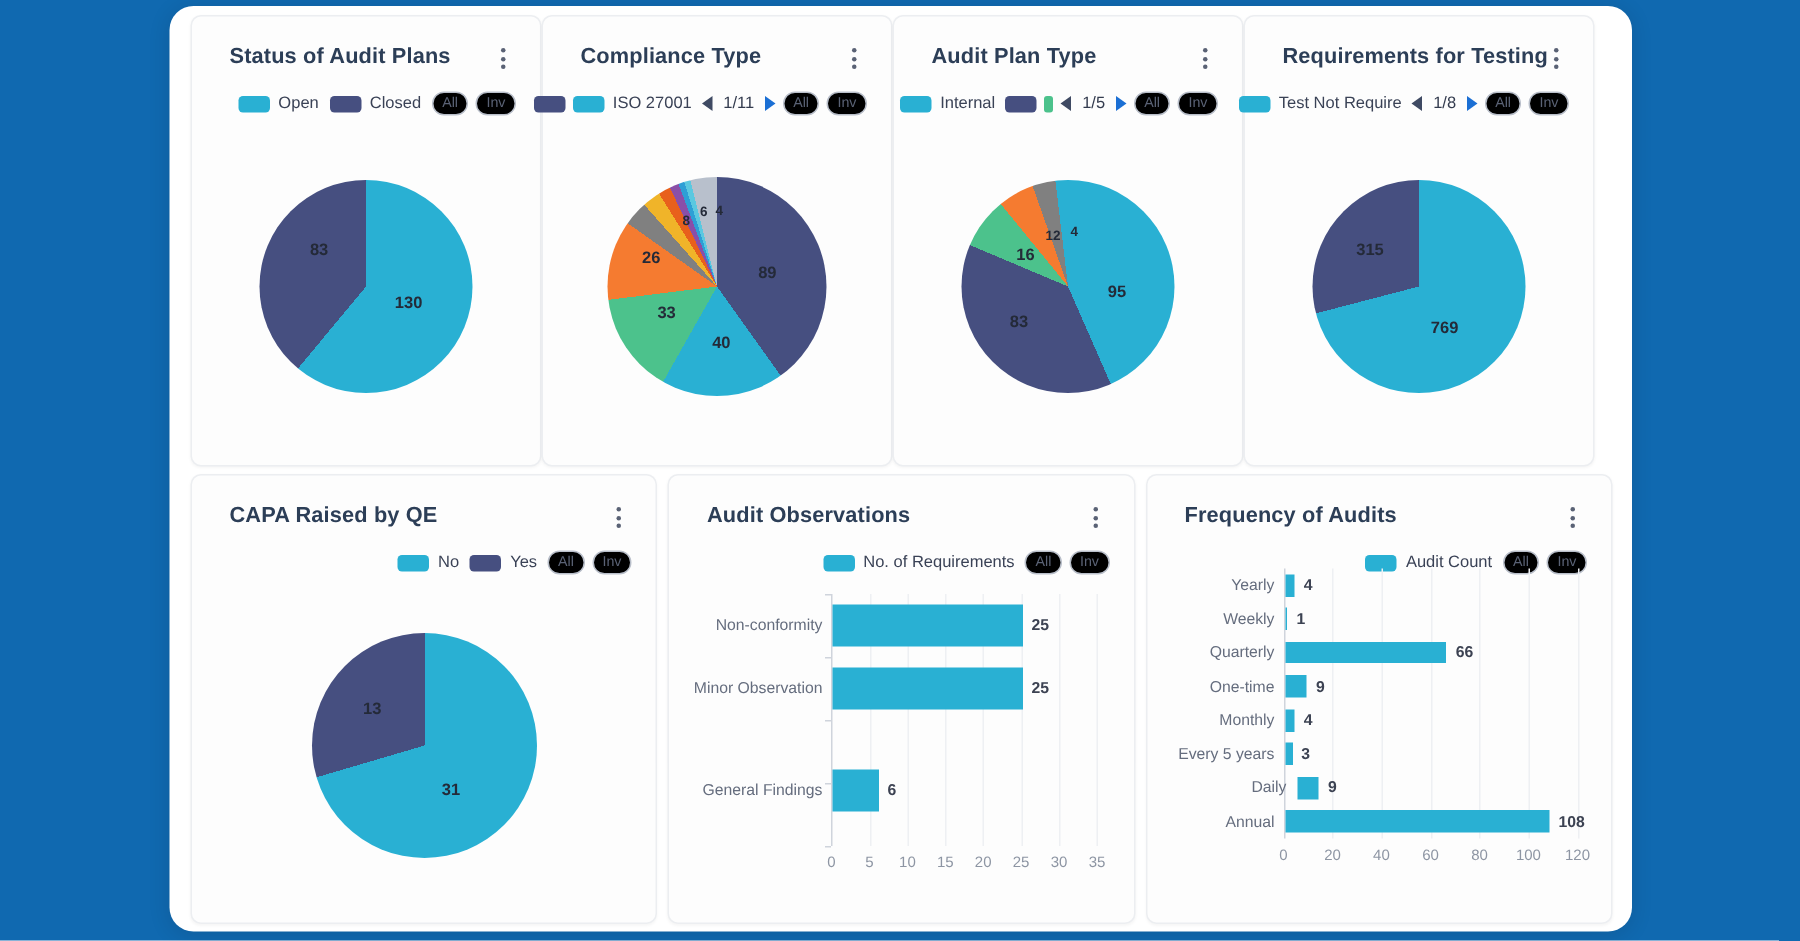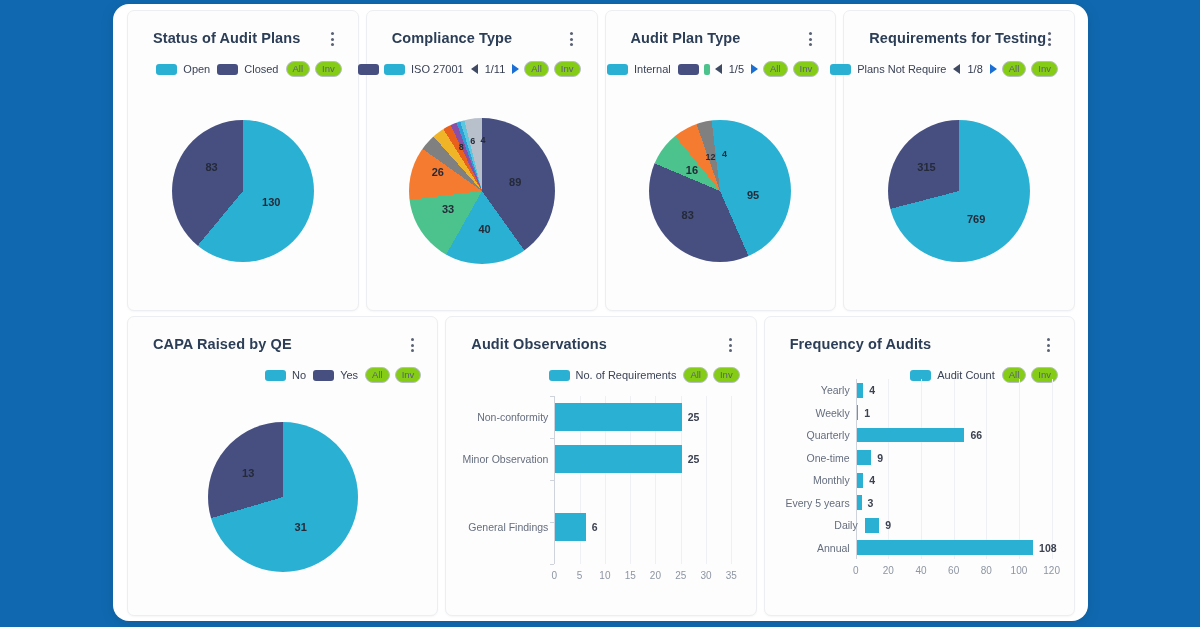--- a/index.html
+++ b/index.html
@@ -12,21 +12,21 @@
   .page {
     position: absolute;
     left: 113px; top: 4px;
     width: 975px; height: 617px;
     background: #ffffff;
     border-radius: 16px;
     box-shadow: 0 2px 14px rgba(0,0,0,0.12);
     overflow: hidden;
   }
   .row { position: absolute; display: flex; }
-  .row1 { left: 14px; top: 6px; width: 948px; height: 301px; gap: 7px; }
+  .row1 { left: 14px; top: 6px; width: 948px; height: 301px; }
   .row2 { left: 14px; top: 312px; width: 948px; height: 300px; gap: 7px; }
 
   .card {
     background: #fdfdfd;
     border: 1px solid #eceef1;
     border-radius: 7px;
     position: relative;
     box-shadow: 0 1px 2px rgba(0,0,0,0.04);
   }
   .r1card { width: 234px; height: 301px; }
@@ -56,21 +56,21 @@
   .sw { width: 21px; height: 11px; border-radius: 3px; display: inline-block; }
   .sw-thin { width: 6px; height: 11px; border-radius: 2px; display: inline-block; }
   .lg-label { margin-left: 1px; margin-right: 2px; font-size: 11px; color: #3a4256; }
   .arrow { width: 0; height: 0; cursor: pointer; }
   .arrow-l { border-top: 5px solid transparent; border-bottom: 5px solid transparent; border-right: 7px solid #3f4a63; }
   .arrow-r { border-top: 5px solid transparent; border-bottom: 5px solid transparent; border-left: 7px solid #1b6fd4; }
   .pager { font-size: 11px; color: #333b4e; margin: 0 2px; }
   .pill {
     border: 1px solid #b9bfca; border-radius: 10px;
     padding: 1px 6px 2px 6px; font-size: 9.5px; color: #5a6275;
-    line-height: 11px; cursor: pointer; background: #84cc16;
+    line-height: 11px; cursor: pointer; background: #000000;
   }
 
   .pie-wrap { position: absolute; }
   .pie { border-radius: 50%; position: relative; }
   .pie-label {
     position: absolute; font-size: 11px; font-weight: bold;
     color: #242a38; transform: translate(-50%,-50%); white-space: nowrap;
   }
   .pie-label.sm { font-size: 9px; }
 
@@ -204,21 +204,21 @@
 
     <div class="card r1card">
       <div class="card-title">Requirements for Testing</div>
       <div class="kebab">
           <i></i>
           <i></i>
           <i></i>
         </div>
       <div class="legend">
         <span class="sw" style="background:#29b0d3"></span>
-        <span class="lg-label">Plans Not Require</span>
+        <span class="lg-label">Test Not Require</span>
         <span class="arrow arrow-l"></span>
         <span class="pager">1/8</span>
         <span class="arrow arrow-r"></span>
         <span class="pill">All</span>
         <span class="pill">Inv</span>
       </div>
       <div class="pie-wrap" style="left:50%;top:180px;transform:translate(-50%,-50%)">
         <div class="pie" style="width:142px;height:142px;background:conic-gradient(from 0deg,#29b0d3 0deg 255.4deg,#464f80 255.4deg 360deg)">
           <div class="pie-label" style="left:62%;top:70%">769</div>
           <div class="pie-label" style="left:27%;top:33%">315</div>

